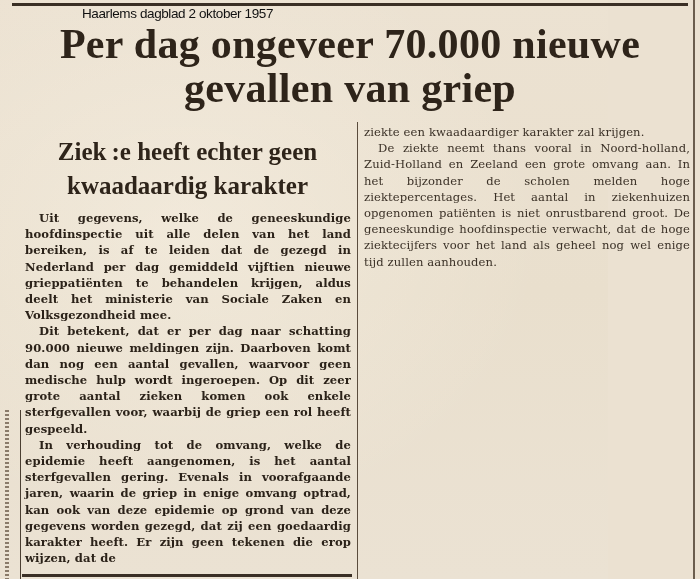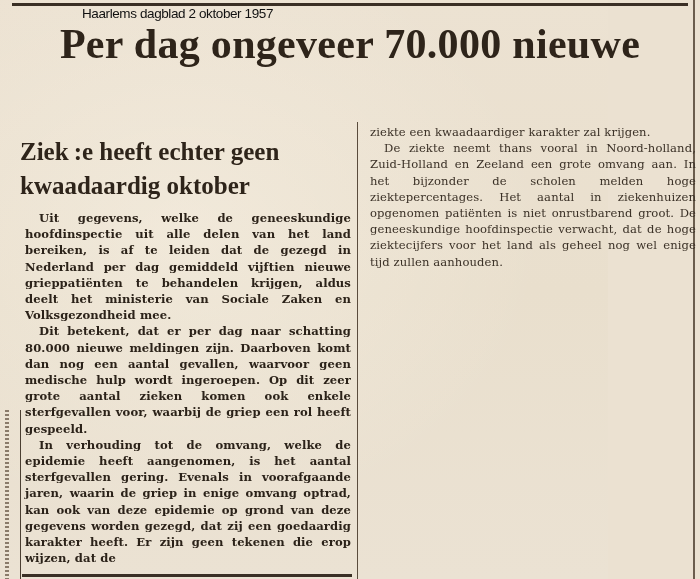--- a/index.html
+++ b/index.html
@@ -30,61 +30,62 @@
   }
   .col-rule { position:absolute; left:357px; top:122px; width:1px; height:457px; background:#5a4c3d; }
   .left-deco {
     position:absolute; left:5px; top:410px; width:4px; height:169px;
     background:repeating-linear-gradient(180deg,#8a7b6a 0 2px,transparent 2px 4px);
   }
   .left-vrule { position:absolute; left:20px; top:410px; width:1px; height:169px; background:#4a3e31; }
   .bottom-rule { position:absolute; left:22px; top:574px; width:330px; height:3px; background:#3a2f25; }
 
   .subhead {
-    position:absolute; left:20px; top:135px; width:335px; text-align:left;
+    position:absolute; left:20px; top:135px; width:335px; text-align:center;
     font-family:"Liberation Serif", serif; font-weight:bold;
     font-size:25px; line-height:34px; color:#2e241a;
   }
   .body-col {
     position:absolute; font-family:"DejaVu Serif", serif;
     font-size:11.6px; line-height:16.2px; color:#2b2219;
     text-align:justify; letter-spacing:0.1px;
   }
   .body-col p { margin:0; text-indent:14px; }
   .body-col p.noindent { text-indent:0; }
   .left-col { left:25px; top:210px; width:326px; font-weight:bold; }
   .left-col p.light { font-weight:bold; }
-  .right-col { left:364px; top:124px; width:326px; font-weight:normal; color:#3a3026;margin-left:6px; }
+  .right-col { left:364px; top:124px; width:326px; font-weight:normal; color:#3a3026; }
 </style>
 </head>
 <body>
 
 <div class="paper">
   <div class="top-rule"></div>
   <div class="right-rule"></div>
 
   <div class="source">Haarlems dagblad 2 oktober 1957</div>
 
   <div class="headline">
     <div>Per dag ongeveer 70.000 nieuwe</div>
+    <div>gevallen van griep</div>
   </div>
 
   <div class="subhead">
     <div>Ziek :e heeft echter geen</div>
-    <div>kwaadaardig oktober</div>
+    <div>kwaadaardig karakter</div>
   </div>
 
   <div class="col-rule"></div>
   <div class="left-deco"></div>
   <div class="left-vrule"></div>
   <div class="bottom-rule"></div>
 
   <div class="body-col left-col">
     <p>Uit gegevens, welke de geneeskundige hoofdinspectie uit alle delen van het land bereiken, is af te leiden dat de gezegd in Nederland per dag gemiddeld vijftien nieuwe grieppatiënten te behandelen krijgen, aldus deelt het ministerie van Sociale Zaken en Volksgezondheid mee.</p>
-    <p>Dit betekent, dat er per dag naar schatting 80.000 nieuwe meldingen zijn. Daarboven komt dan nog een aantal gevallen, waarvoor geen medische hulp wordt ingeroepen. Op dit zeer grote aantal zieken komen ook enkele sterfgevallen voor, waarbij de griep een rol heeft gespeeld.</p>
+    <p>Dit betekent, dat er per dag naar schatting 90.000 nieuwe meldingen zijn. Daarboven komt dan nog een aantal gevallen, waarvoor geen medische hulp wordt ingeroepen. Op dit zeer grote aantal zieken komen ook enkele sterfgevallen voor, waarbij de griep een rol heeft gespeeld.</p>
     <p class="light">In verhouding tot de omvang, welke de epidemie heeft aangenomen, is het aantal sterfgevallen gering. Evenals in voorafgaande jaren, waarin de griep in enige omvang optrad, kan ook van deze epidemie op grond van deze gegevens worden gezegd, dat zij een goedaardig karakter heeft. Er zijn geen tekenen die erop wijzen, dat de</p>
   </div>
 
   <div class="body-col right-col">
     <p class="noindent">ziekte een kwaadaardiger karakter zal krijgen.</p>
     <p>De ziekte neemt thans vooral in Noord-holland, Zuid-Holland en Zeeland een grote omvang aan. In het bijzonder de scholen melden hoge ziektepercentages. Het aantal in ziekenhuizen opgenomen patiënten is niet onrustbarend groot. De geneeskundige hoofdinspectie verwacht, dat de hoge ziektecijfers voor het land als geheel nog wel enige tijd zullen aanhouden.</p>
   </div>
 </div>
 
 </body></html>

